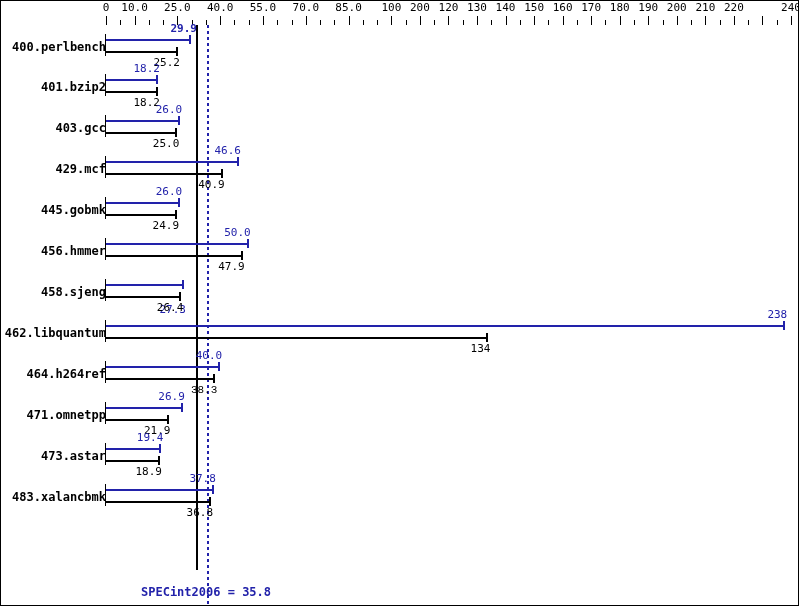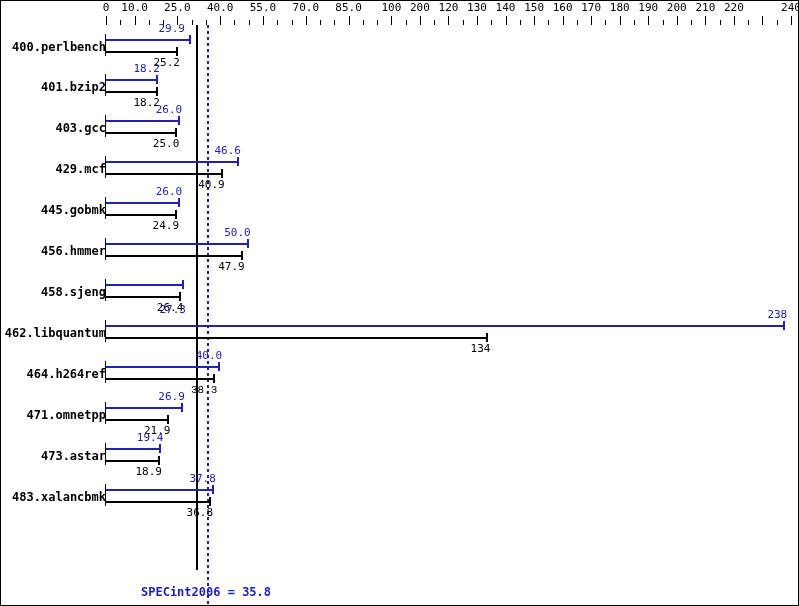--- a/index.html
+++ b/index.html
@@ -203,21 +203,21 @@
 
   <div class="ref-line-base" style="left: 195.328px;"></div>
   <div class="ref-line-peak" style="left: 206.173px;"></div>
 
   <div id="rows-container">
       <div class="bench-row" style="top: 26px; height: 40px;">
         <div class="bench-label" style="top: 14px;">400.perlbench</div>
         <div class="row-leftcap" style="left: 104px; top: 7px; height: 22px;"></div>
         <div class="bar peak" style="left: 105px; top: 12px; width: 85.3346px;"></div>
         <div class="bar-endcap peak" style="left: 188.335px; top: 8px;"></div>
-        <div class="bar-value peak" style="left: 184px; top: -4px; transform: translateX(-100%);">29.9</div>
+        <div class="bar-value peak" style="left: 196px; top: -4px; transform: translateX(-100%); font-weight: bold;">29.9</div>
         <div class="bar base" style="left: 105px; top: 24px; width: 71.9208px;"></div>
         <div class="bar-endcap base" style="left: 174.921px; top: 20px;"></div>
         <div class="bar-value base" style="left: 178.921px; top: 30px; transform: translateX(-100%);">25.2</div>
       </div>
       <div class="bench-row" style="top: 66px; height: 40px;">
         <div class="bench-label" style="top: 14px;">401.bzip2</div>
         <div class="row-leftcap" style="left: 104px; top: 7px; height: 22px;"></div>
         <div class="bar peak" style="left: 105px; top: 12px; width: 51.9428px;"></div>
         <div class="bar-endcap peak" style="left: 154.943px; top: 8px;"></div>
         <div class="bar-value peak" style="left: 158.943px; top: -4px; transform: translateX(-100%);">18.2</div>

